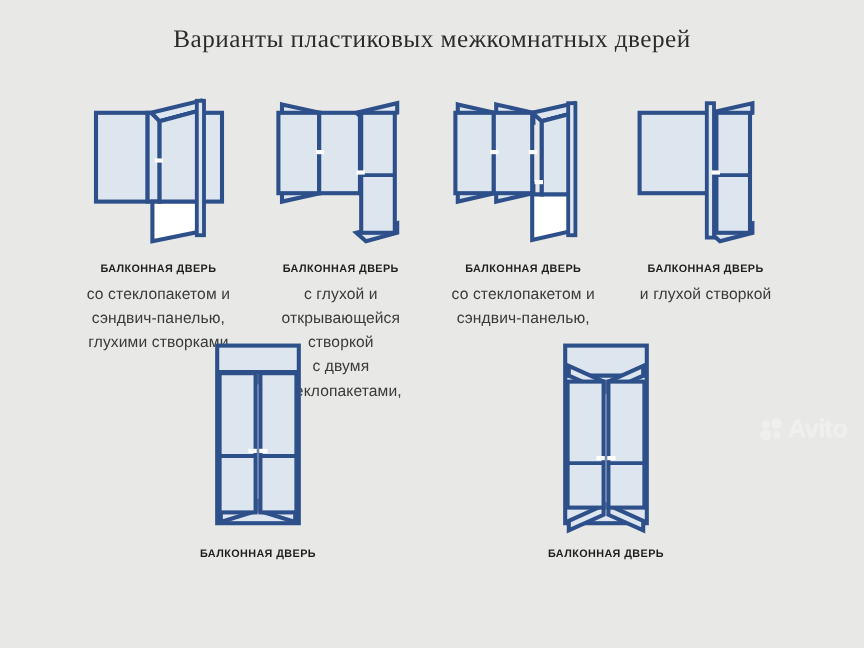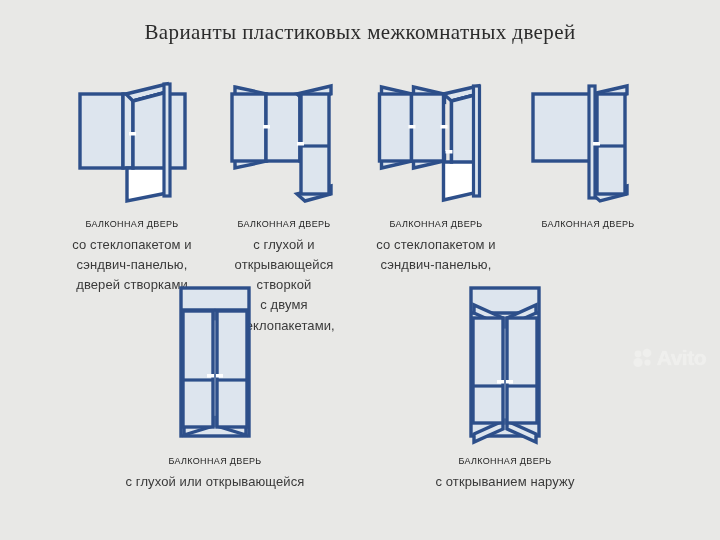--- a/index.html
+++ b/index.html
@@ -66,21 +66,21 @@
     overflow: visible;
   }
   .caption {
     margin-top: 12px;
     text-align: center;
     width: 100%;
   }
   .row-bottom .caption { margin-top: 14px; }
   .caption-title {
     font-size: 9px;
-    font-weight: normal;
+    font-weight: bold;
     color: #1f1f1f;
     letter-spacing: 0.35px;
     margin-bottom: 6px;
   }
   .caption-sub {
     font-size: 13px;
     font-weight: normal;
     color: #3a3a3a;
     line-height: 1.55;
     letter-spacing: 0.1px;
@@ -128,21 +128,21 @@
           <g fill="#dde5ee" stroke="#2d4f8a" stroke-width="3.4" stroke-linejoin="miter">
             <polygon points="66,29 100,20 100,96 66,96"></polygon>
           </g>
           <rect x="97" y="12" width="6" height="112" fill="#dde5ee" stroke="#2d4f8a" stroke-width="3.2"></rect>
           <rect x="62" y="60" width="7" height="3.5" fill="#ffffff"></rect>
         </svg>
       </div>
       <div class="caption">
         <div class="caption-title">БАЛКОННАЯ ДВЕРЬ</div>
         <div class="caption-sub">со стеклопакетом и сэндвич-панелью,</div>
-        <div class="caption-sub">дверей створками</div>
+        <div class="caption-sub">глухими створками</div>
       </div>
     </div>
 
     <div class="cell">
       <div class="figure">
         <svg width="130" height="135" viewBox="0 0 130 135">
           <g fill="#dde5ee" stroke="#2d4f8a" stroke-width="3.4" stroke-linejoin="miter">
             <polygon points="16,15 48,22 48,30 16,23"></polygon>
             <polygon points="16,88 48,81 48,89 16,96"></polygon>
             <rect x="13" y="22" width="34" height="67"></rect>
@@ -209,20 +209,21 @@
             <polygon points="69,122 104,114 104,122 77,129"></polygon>
             <rect x="74" y="22" width="28" height="100"></rect>
           </g>
           <line x1="74" y1="74" x2="102" y2="74" stroke="#2d4f8a" stroke-width="3.2"></line>
           <rect x="66" y="14" width="6" height="112" fill="#dde5ee" stroke="#2d4f8a" stroke-width="3.2"></rect>
           <rect x="70" y="70" width="7" height="3.5" fill="#ffffff"></rect>
         </svg>
       </div>
       <div class="caption">
         <div class="caption-title">БАЛКОННАЯ ДВЕРЬ</div>
+        <div class="caption-sub">и глухой створкой</div>
       </div>
     </div>
 
   </div>
 
   <div class="row row-bottom">
 
     <div class="cell">
       <div class="figure">
         <svg width="80" height="160" viewBox="0 0 80 160">
@@ -237,21 +238,20 @@
             <rect x="42" y="29" width="30" height="116"></rect>
           </g>
           <line x1="8" y1="98" x2="38" y2="98" stroke="#2d4f8a" stroke-width="3.2"></line>
           <line x1="42" y1="98" x2="72" y2="98" stroke="#2d4f8a" stroke-width="3.2"></line>
           <rect x="32" y="92" width="7" height="3.5" fill="#ffffff"></rect>
           <rect x="41" y="92" width="7" height="3.5" fill="#ffffff"></rect>
         </svg>
       </div>
       <div class="caption">
         <div class="caption-title">БАЛКОННАЯ ДВЕРЬ</div>
-        <div class="caption-sub">с глухой или открывающейся</div>
       </div>
     </div>
 
     <div class="cell">
       <div class="figure">
         <svg width="80" height="160" viewBox="0 0 80 160">
           <rect x="6" y="6" width="68" height="148" fill="#dde5ee" stroke="#2d4f8a" stroke-width="3.4"></rect>
           <line x1="6" y1="31" x2="74" y2="31" stroke="#2d4f8a" stroke-width="3.4"></line>
           <g fill="#dde5ee" stroke="#2d4f8a" stroke-width="3.4" stroke-linejoin="miter">
             <polygon points="9,31 38,44 38,36 9,23"></polygon>
@@ -262,21 +262,20 @@
             <rect x="42" y="36" width="30" height="105"></rect>
           </g>
           <line x1="8" y1="104" x2="38" y2="104" stroke="#2d4f8a" stroke-width="3.2"></line>
           <line x1="42" y1="104" x2="72" y2="104" stroke="#2d4f8a" stroke-width="3.2"></line>
           <rect x="32" y="98" width="7" height="3.5" fill="#ffffff"></rect>
           <rect x="41" y="98" width="7" height="3.5" fill="#ffffff"></rect>
         </svg>
       </div>
       <div class="caption">
         <div class="caption-title">БАЛКОННАЯ ДВЕРЬ</div>
-        <div class="caption-sub">с открыванием наружу</div>
         <div class="caption-sub"></div>
       </div>
     </div>
 
   </div>
 
   <div class="watermark">
     <svg width="20" height="20" viewBox="0 0 20 20">
       <circle cx="5" cy="6" r="3.4" fill="#f2f2f0"></circle>
       <circle cx="14" cy="5" r="4.3" fill="#f2f2f0"></circle>

